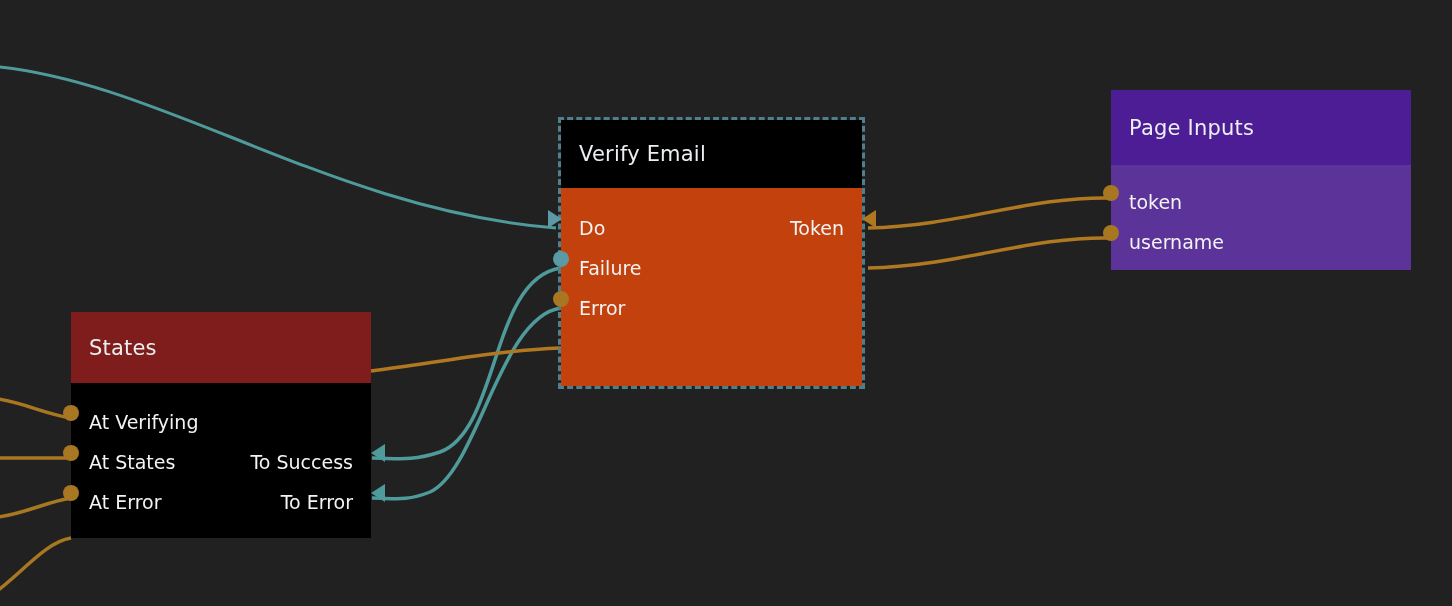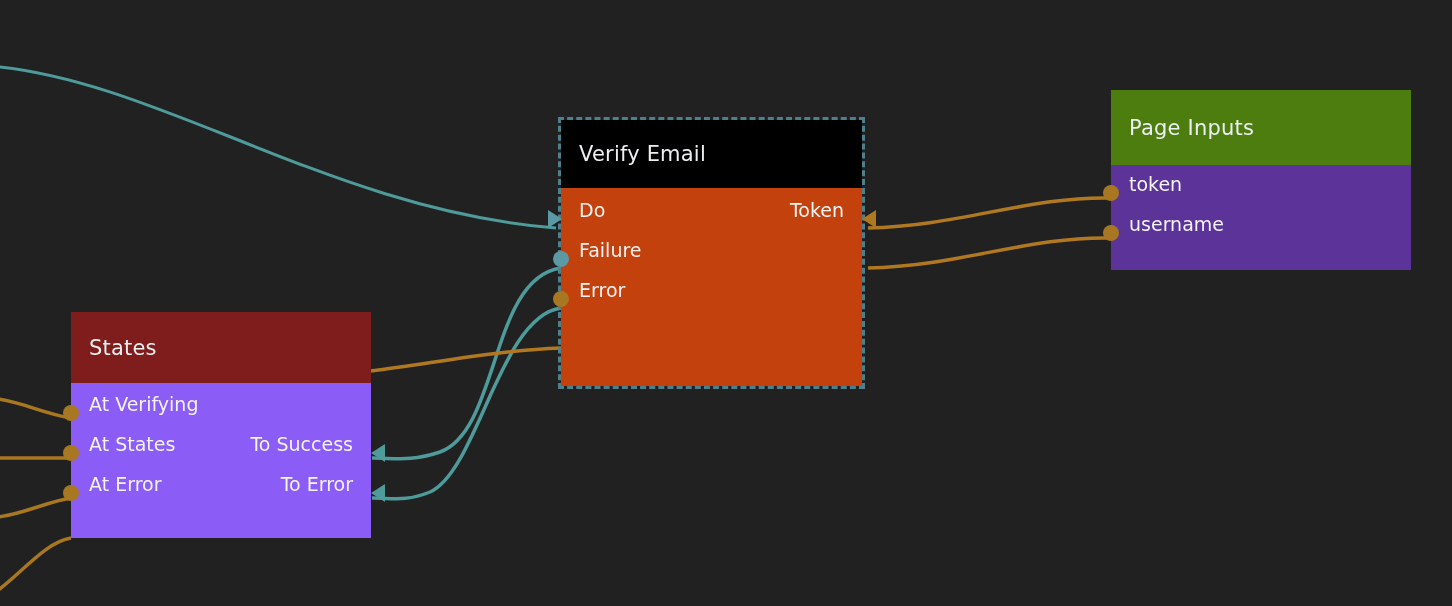--- a/index.html
+++ b/index.html
@@ -39,21 +39,21 @@
     white-space: nowrap;
   }
   .node-body {
     position: relative;
     box-sizing: border-box;
   }
   .port-row {
     position: relative;
     height: 40px;
     display: flex;
-    align-items: flex-start;
+    align-items: flex-end;
     justify-content: space-between;
     padding: 0 18px;
     box-sizing: border-box;
   }
   .port-label {
     color: #f2f3f4;
     font-size: 19px;
     white-space: nowrap;
   }
   .port-label.out {
@@ -104,33 +104,33 @@
     top: 312px;
     width: 300px;
     height: 226px;
   }
   #node-states .node-header {
     height: 71px;
     background: #7f1d1d;
   }
   #node-states .node-body {
     height: 155px;
-    background: #8b5cf6;
+    background: #000000;
     padding-top: 10px;
   }
   
   #node-page-inputs {
     left: 1111px;
     top: 90px;
     width: 300px;
     height: 180px;
   }
   #node-page-inputs .node-header {
     height: 75px;
-    background: #4d7c0f;
+    background: #4c1d95;
   }
   #node-page-inputs .node-body {
     height: 105px;
     background: #5c3398;
     padding-top: 8px;
   }
 </style>
 </head>
 <body>
 

